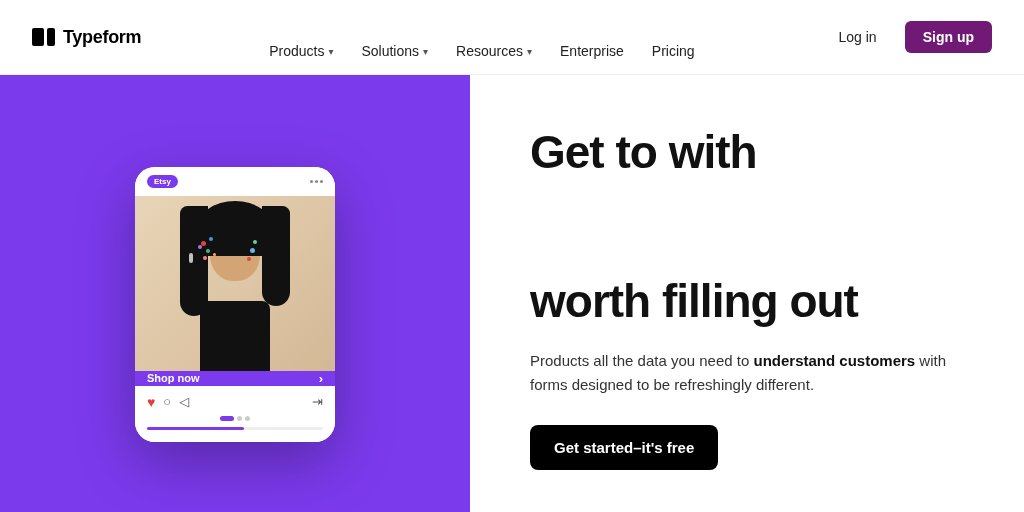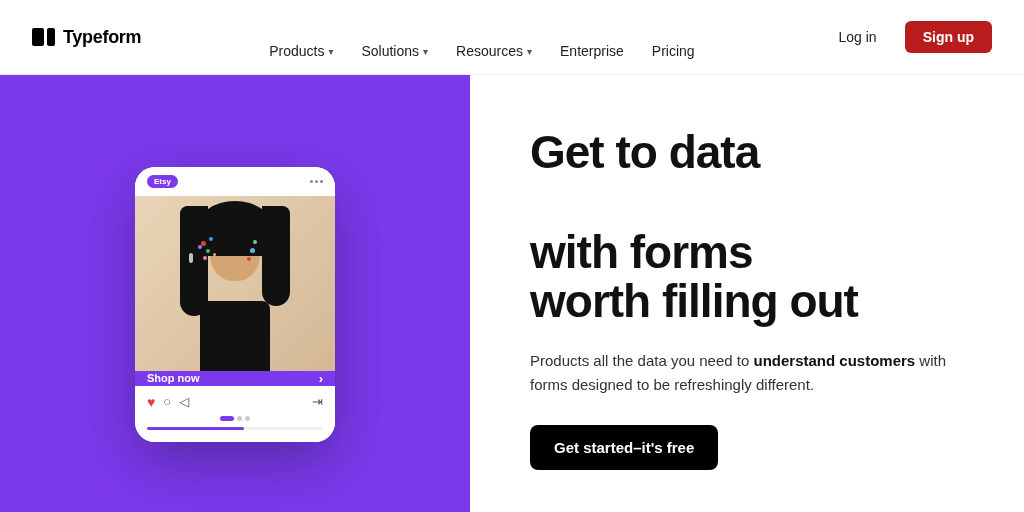--- a/index.html
+++ b/index.html
@@ -36,21 +36,21 @@
     }
     .nav-chevron { font-size: 10px; color: #555; }
     .nav-item-plain { padding: 6px 10px; font-size: 14px; font-weight: 500; color: #222; cursor: pointer; border-radius: 6px; }
     .header-actions { display: flex; align-items: center; gap: 12px; }
     .btn-login {
       padding: 8px 16px; font-size: 14px; font-weight: 500; color: #222;
       background: transparent; border: none; cursor: pointer; border-radius: 6px;
     }
     .btn-signup {
       padding: 8px 18px; font-size: 14px; font-weight: 600; color: #fff;
-      background: #b91c1c; border: none; cursor: pointer; border-radius: 6px;
+      background: #701a75; border: none; cursor: pointer; border-radius: 6px;
     }
 
     
     main {
       display: flex; height: calc(512px - 64px);
     }
 
     
     .hero-left {
       width: 470px; background: #7c3aed; position: relative; overflow: hidden;
@@ -267,23 +267,23 @@
         </div>
         <div class="progress-bar-wrap">
           <div class="progress-bar-fill"></div>
         </div>
       </div>
     </div>
   </div>
 
   <div class="hero-right">
     <h1 class="hero-heading">
-      <span>Get to data</span><br>
+      <span>Get to with</span><br>
       <br>
-      <span>with forms</span><br>
+      <br>
       <span>worth filling out</span>
     </h1>
     <p class="hero-subtext">
       <span>Products all the data you need to </span><strong>understand customers</strong><span> with forms designed to be refreshingly different.</span>
     </p>
     <button class="btn-cta">Get started–it's free</button>
   </div>
 
 </main>
 

